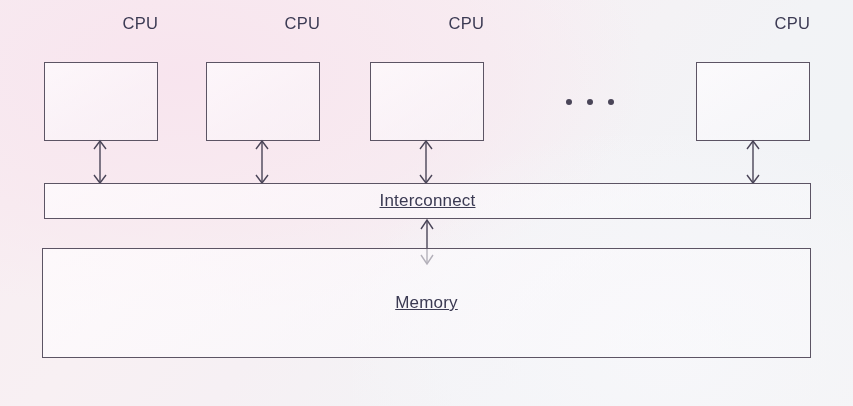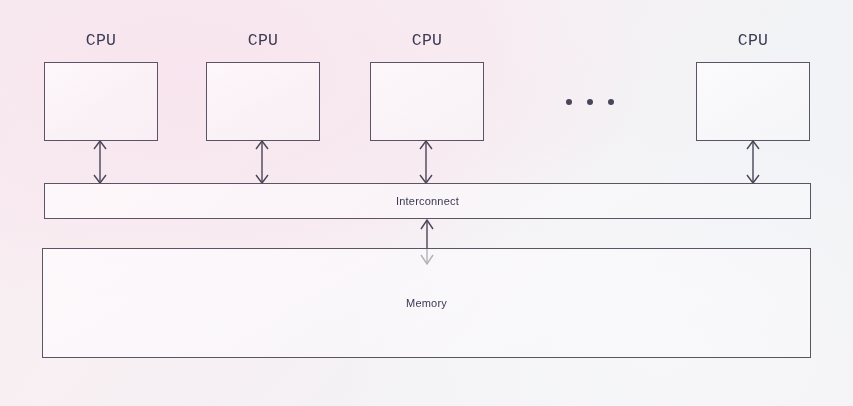--- a/index.html
+++ b/index.html
@@ -76,52 +76,52 @@
     width: 114px;
     height: 79px;
   }
   .cpu-1 { left: 44px; }
   .cpu-2 { left: 206px; }
   .cpu-3 { left: 370px; }
   .cpu-4 { left: 696px; }
 
   .cpu-label {
     position: absolute;
-    top: 31px;
+    top: 14px;
     width: 114px;
-    text-align: center;
+    text-align: right;
     font-size: 16.5px;
     color: #3b3a53;
     letter-spacing: 0.2px;
     white-space: nowrap;
-    font-family: Liberation Mono, monospace;
   }
   .lbl-1 { left: 44px; }
   .lbl-2 { left: 206px; }
   .lbl-3 { left: 370px; }
   .lbl-4 { left: 696px; }
 
   #interconnect-box {
     left: 44px;
     top: 183px;
     width: 767px;
     height: 36px;
   }
   #memory-box {
     left: 42px;
     top: 248px;
     width: 769px;
     height: 110px;
   }
 
   .box-label {
-    font-size: 11px;
+    font-size: 17px;
     color: #3b3a53;
     letter-spacing: 0.2px;
     white-space: nowrap;
+    text-decoration: underline;
   }
 
   .arrow {
     position: absolute;
     pointer-events: none;
   }
 
   #ellipsis {
     position: absolute;
     left: 566px;

